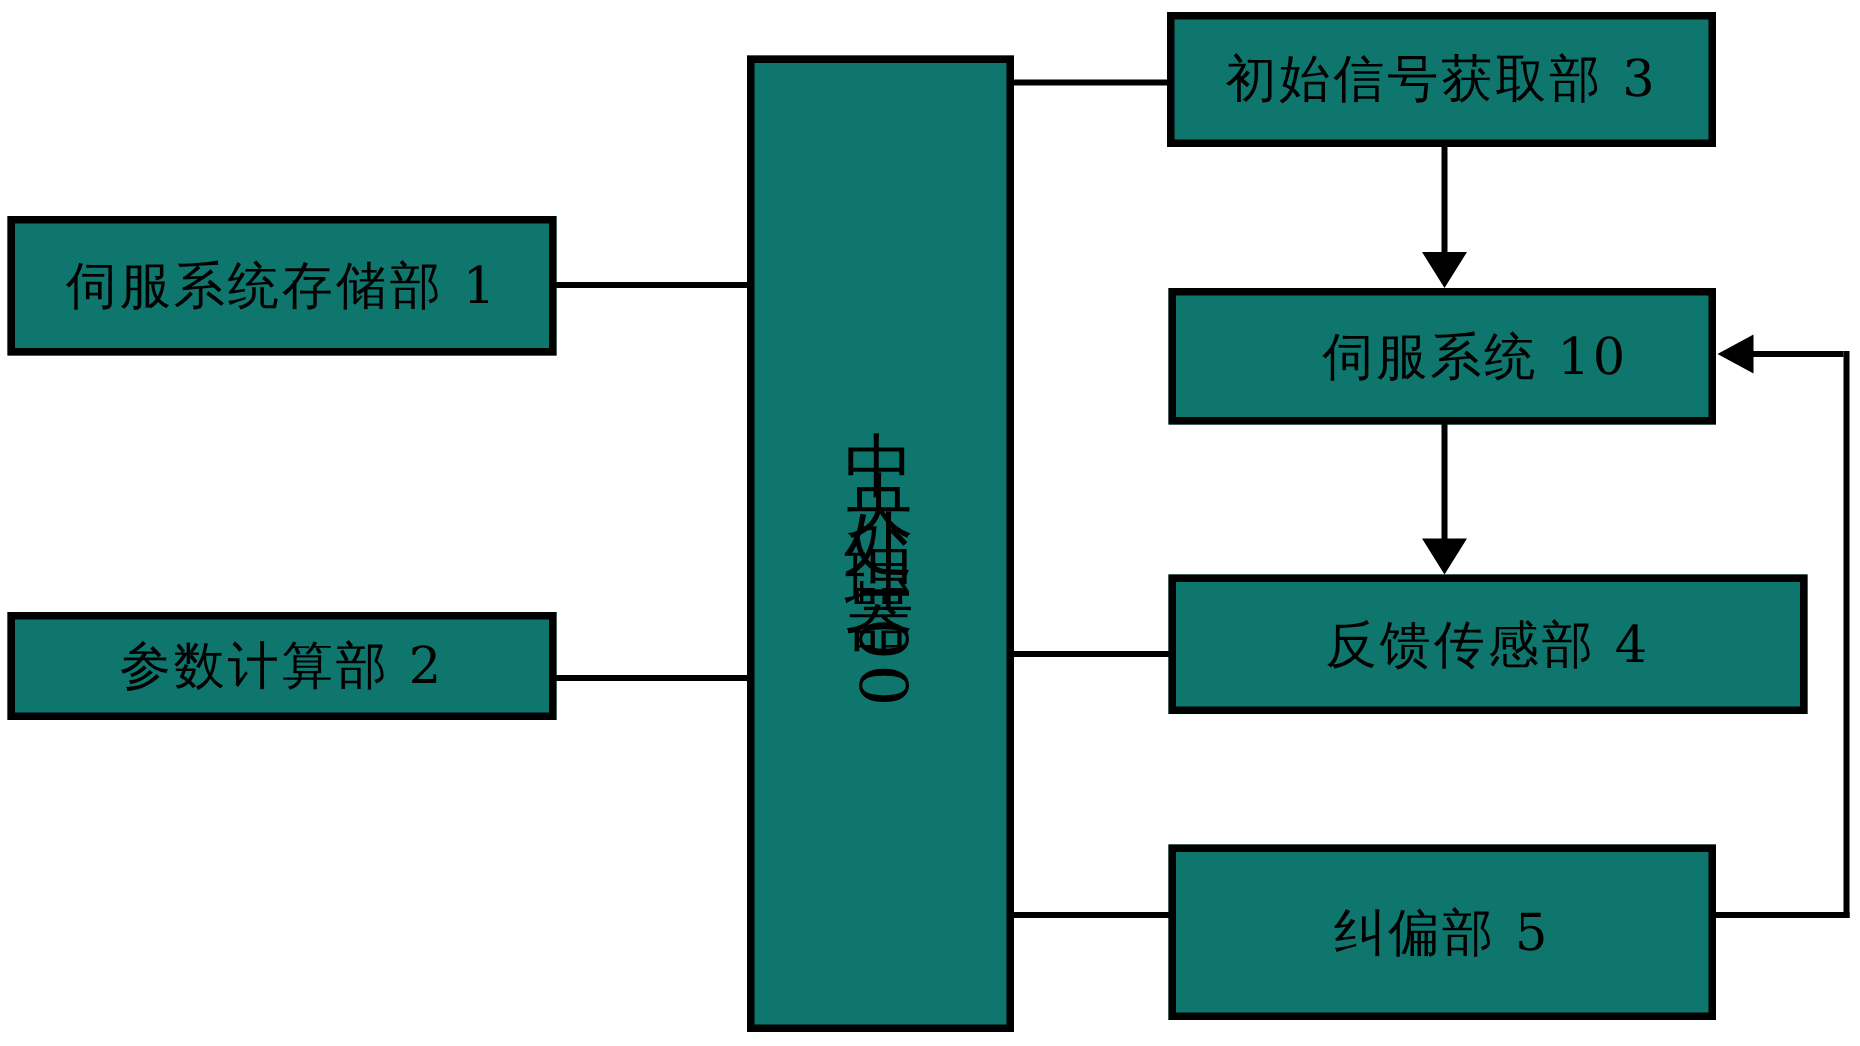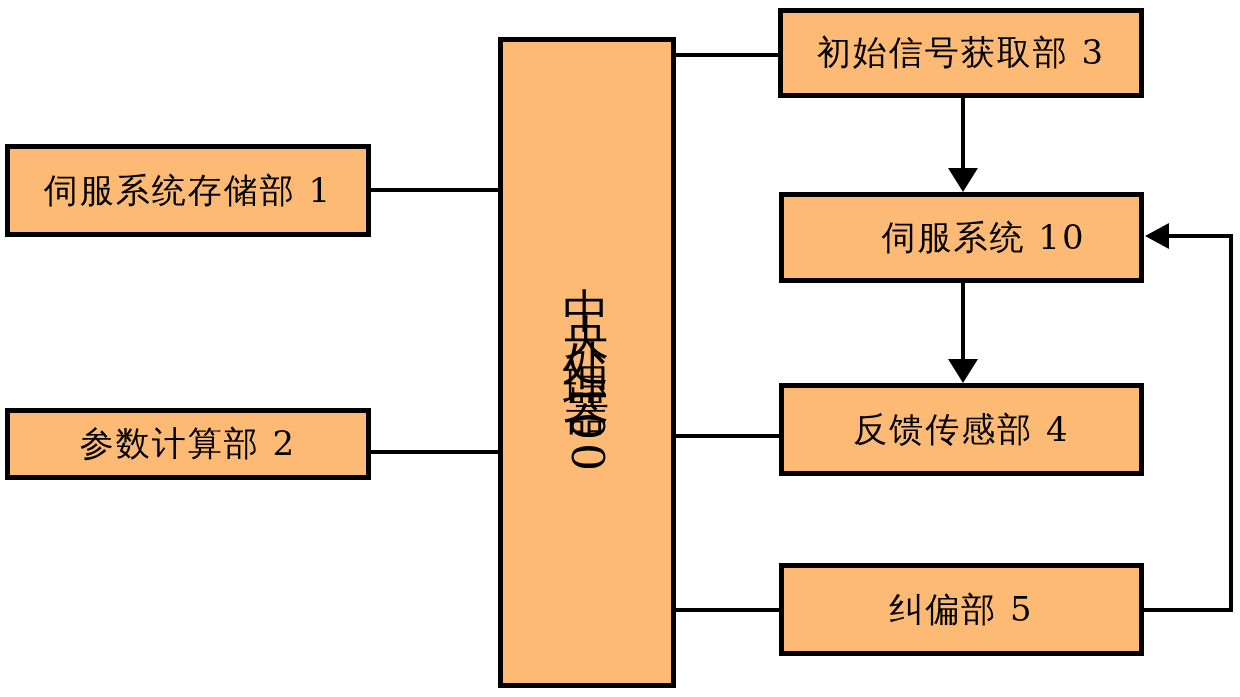--- a/index.html
+++ b/index.html
@@ -13,21 +13,21 @@
     height: 697px;
     background: #ffffff;
     font-family: "DejaVu Serif", "Liberation Serif", serif;
     color: #000000;
     overflow: hidden;
   }
   .box {
     position: absolute;
     box-sizing: border-box;
     border: 5px solid #000000;
-    background: #fdba74;
+    background: #0f766e;
     display: flex;
     align-items: center;
     justify-content: center;
     font-size: 34px;
     letter-spacing: 2px;
     white-space: nowrap;
   }
   .box-cpu {
     writing-mode: vertical-rl;
     text-orientation: mixed;
@@ -77,25 +77,25 @@
   </div>
 
   <div class="box" style="left:778px; top:8px; width:366px; height:90px;">
     <span>初始信号获取部 3</span>
   </div>
 
   <div class="box" style="left:779px; top:192px; width:365px; height:91px;padding-left:44px;">
     <span>伺服系统 10</span>
   </div>
 
-  <div class="box" style="left:779px; top:383px; width:365px; height:93px;">
+  <div class="box" style="left:779px; top:383px; width:426px; height:93px;">
     <span>反馈传感部 4</span>
   </div>
 
-  <div class="box" style="left:779px; top:563px; width:365px; height:93px;">
+  <div class="box" style="left:779px; top:563px; width:365px; height:117px;">
     <span>纠偏部 5</span>
   </div>
 
   <div class="line" style="left:368px; top:188px; width:132px; height:4px;"></div>
 
   <div class="line" style="left:368px; top:450px; width:132px; height:4px;"></div>
 
   <div class="line" style="left:673px; top:53px; width:107px; height:4px;"></div>
 
   <div class="line" style="left:673px; top:434px; width:108px; height:4px;"></div>

